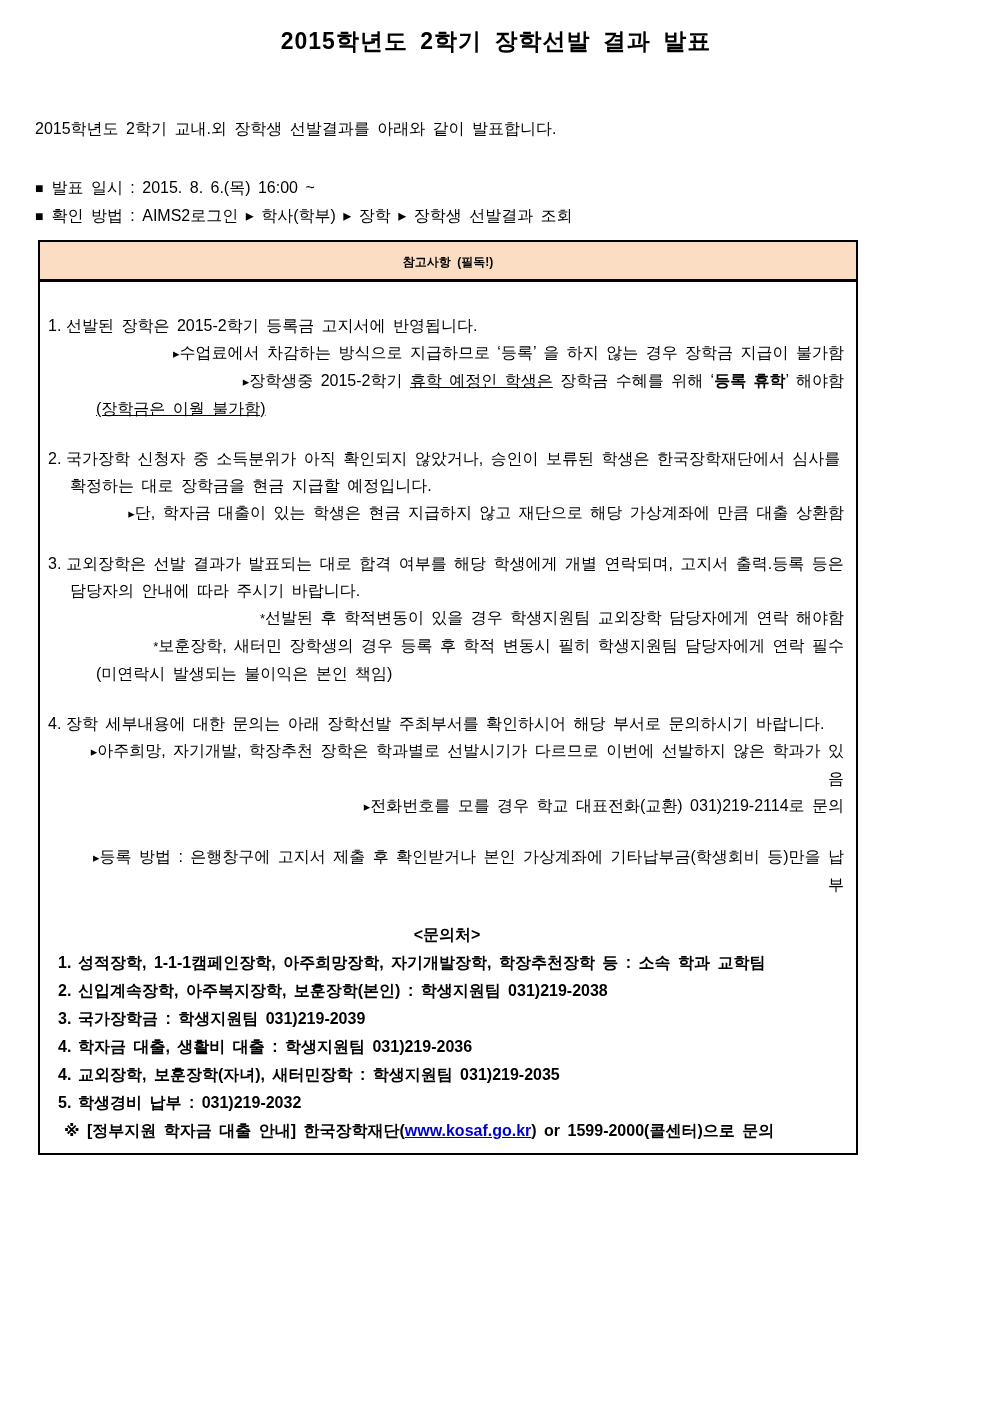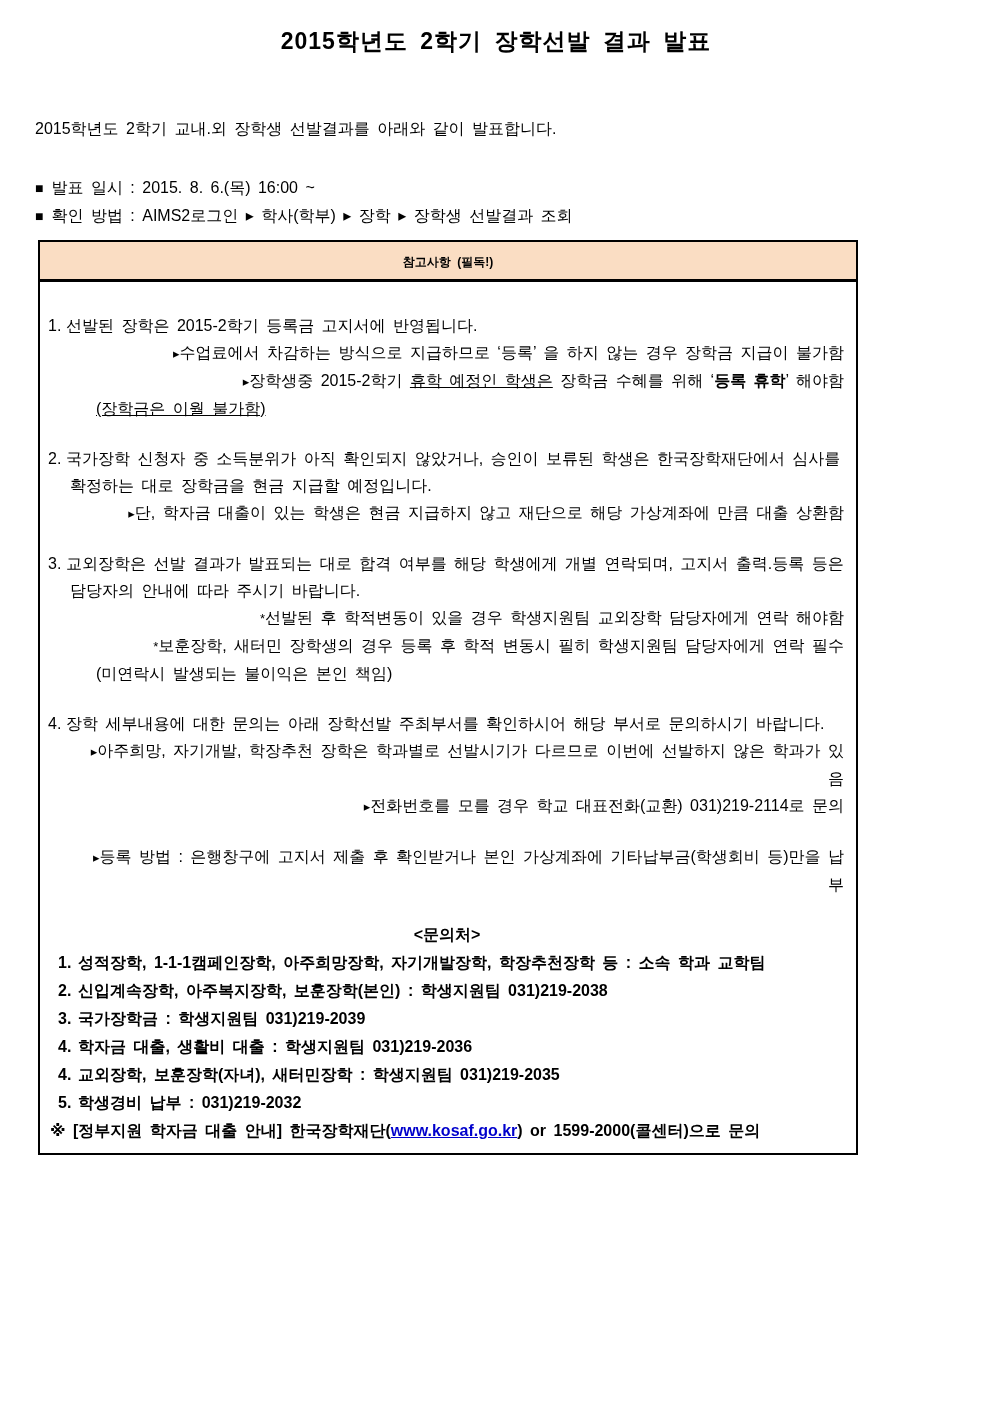--- a/index.html
+++ b/index.html
@@ -59,21 +59,21 @@
   .sub-line { padding-left: 48px; text-indent: -17px; text-align: right; }
   .sub-line .marker { display: inline-block; width: 17px; text-indent: 0; font-size: 13px; }
   .sub-note { padding-left: 48px; }
   .u { text-decoration: underline; }
   .b { font-weight: bold; }
 
   .contacts { margin-top: 22px; font-weight: bold; line-height: 28px; }
   .contacts-heading { margin-left: 2px; text-align: center; }
   .contact-line { margin-left: 10px; padding-left: 24px; text-indent: -24px; }
   .contact-line .num { display: inline-block; width: 20px; text-indent: 0; }
-  .contact-footnote { margin-left: 2px; }
+  .contact-footnote { margin-left: 16px; }
   .link { color: #0000cc; text-decoration: underline; cursor: pointer; }
 </style>
 </head>
 <body>
 
 <div class="page">
 
   <div class="doc-title">2015학년도 2학기 장학선발 결과 발표</div>
 
   <div class="intro">2015학년도 2학기 교내.외 장학생 선발결과를 아래와 같이 발표합니다.</div>

